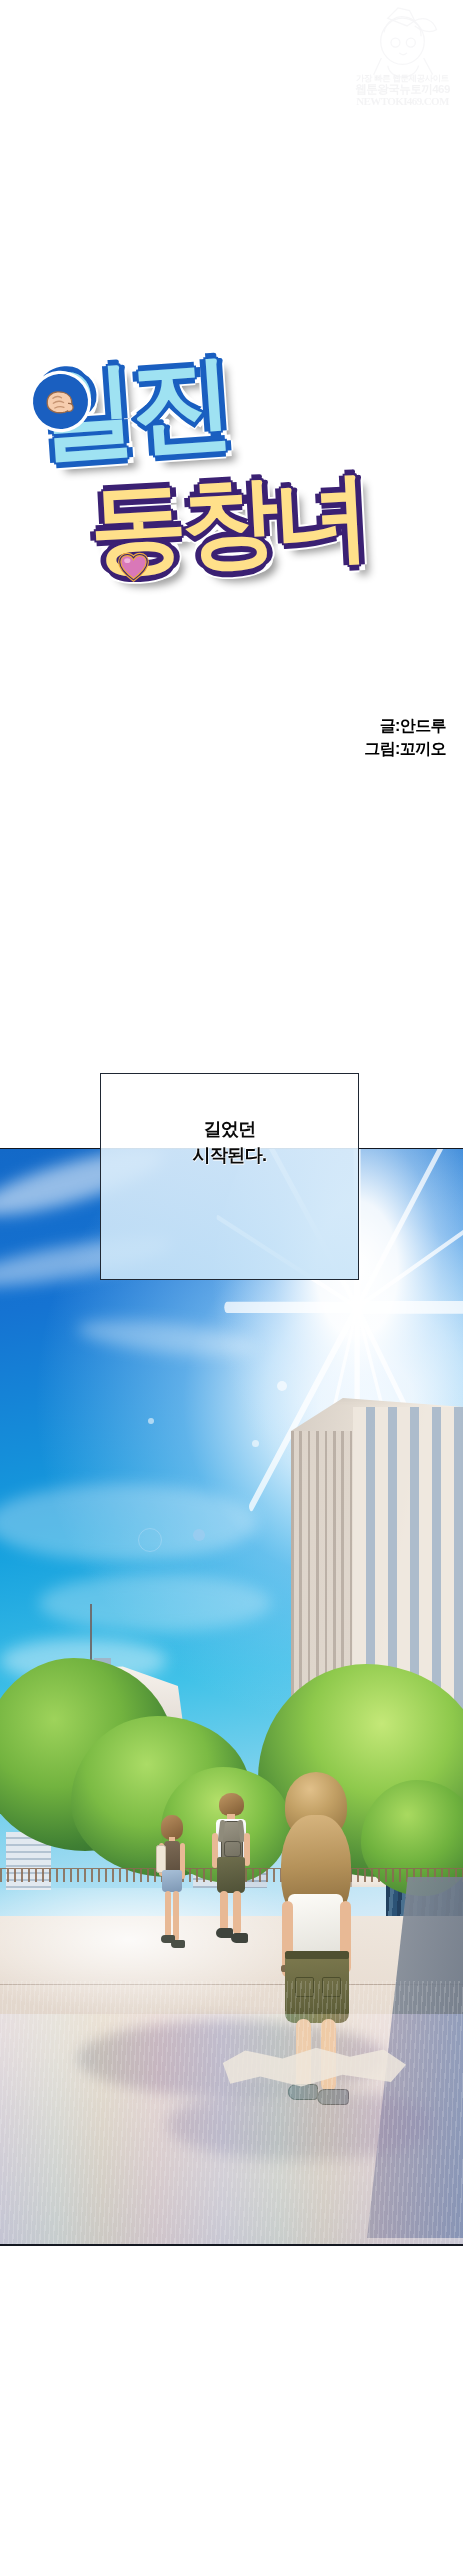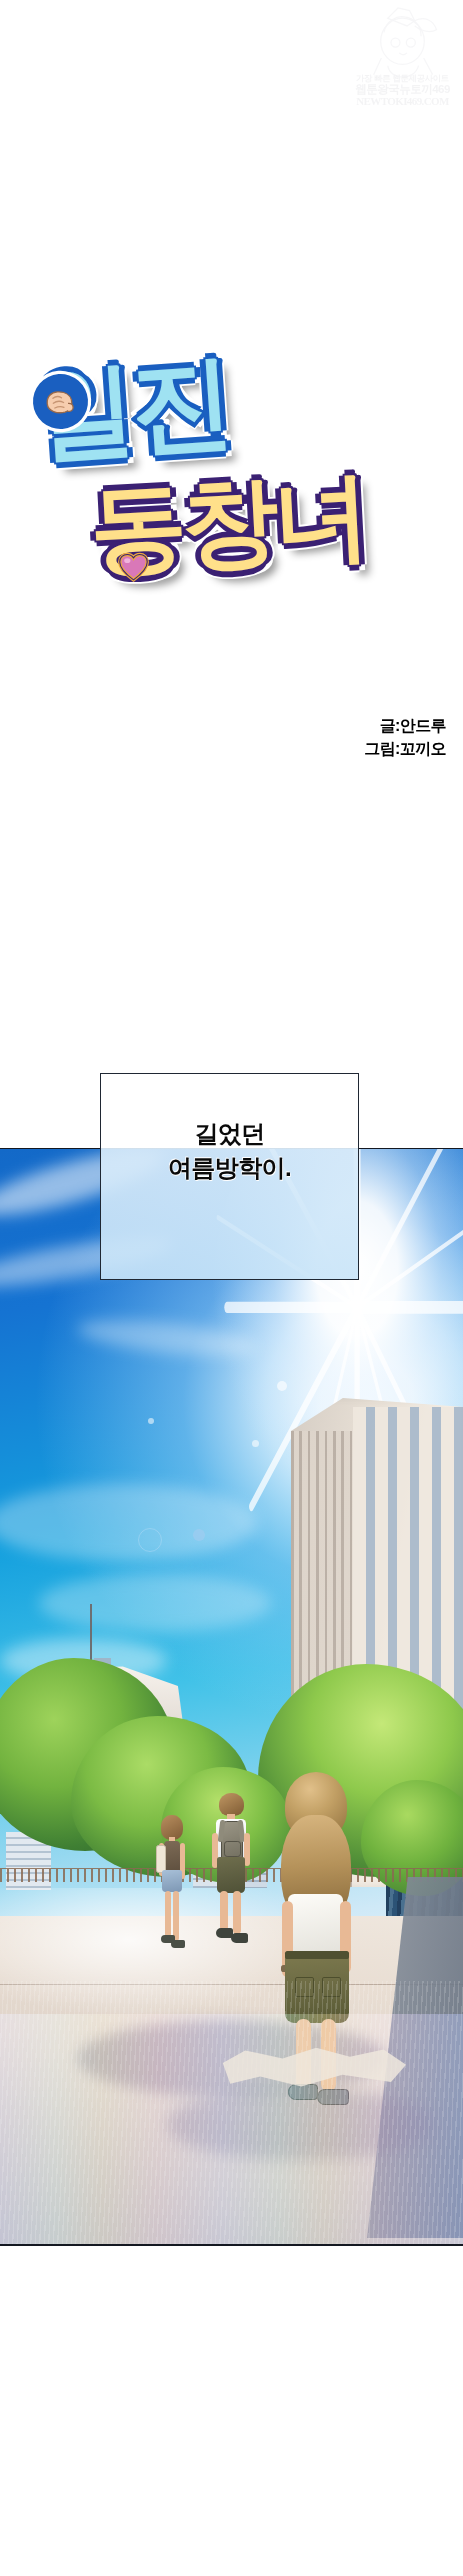--- a/index.html
+++ b/index.html
@@ -86,21 +86,21 @@
   .limb{position:absolute;background:#e8b995;}
   .hair{position:absolute;}
   .torso{position:absolute;}
 
   
   .caption{position:absolute;left:100px;top:1073px;width:259px;height:207px;
            border:1.9px solid #1f2733;box-sizing:border-box;
            background:linear-gradient(180deg,#ffffff 0%,#ffffff 36%,
                  rgba(216,235,250,.92) 36.4%, rgba(200,228,248,.90) 100%);}
   .caption-text{position:absolute;left:0;right:0;top:43px;text-align:center;
-           color:#0a0a0a;font-weight:bold;font-size:24px;line-height:1.42;letter-spacing:-0.6px;
+           color:#0a0a0a;font-weight:bold;font-size:18px;line-height:1.42;letter-spacing:-0.6px;
            text-shadow:0 0 1.3px #fff, 0.6px 0.6px 0 #fff, -0.6px -0.6px 0 #fff;}
   .caption-text div{white-space:nowrap;}
 </style>
 </head>
 <body>
 
 <div class="watermark">
   <div class="wm-char">
     <svg viewBox="0 0 170 140" width="109" height="90" aria-hidden="true">
       <g fill="none" stroke="#c9c9d2" stroke-width="2">
@@ -312,16 +312,16 @@
   <div class="rainbow"></div>
   <div style="position:absolute;left:219px;top:896px;width:187px;height:45px;
               background:#efe8dd;opacity:.85;
               clip-path:polygon(2% 40%,14% 12%,34% 30%,52% 6%,70% 26%,88% 10%,100% 44%,92% 82%,66% 66%,44% 92%,22% 70%,6% 86%);"></div>
 
 </div>
 
 <div class="caption">
   <div class="caption-text">
     <div>길었던</div>
-    <div>여름방학이.</div>
+    <div>시작된다.</div>
   </div>
 </div>
 
 
 </body></html>

